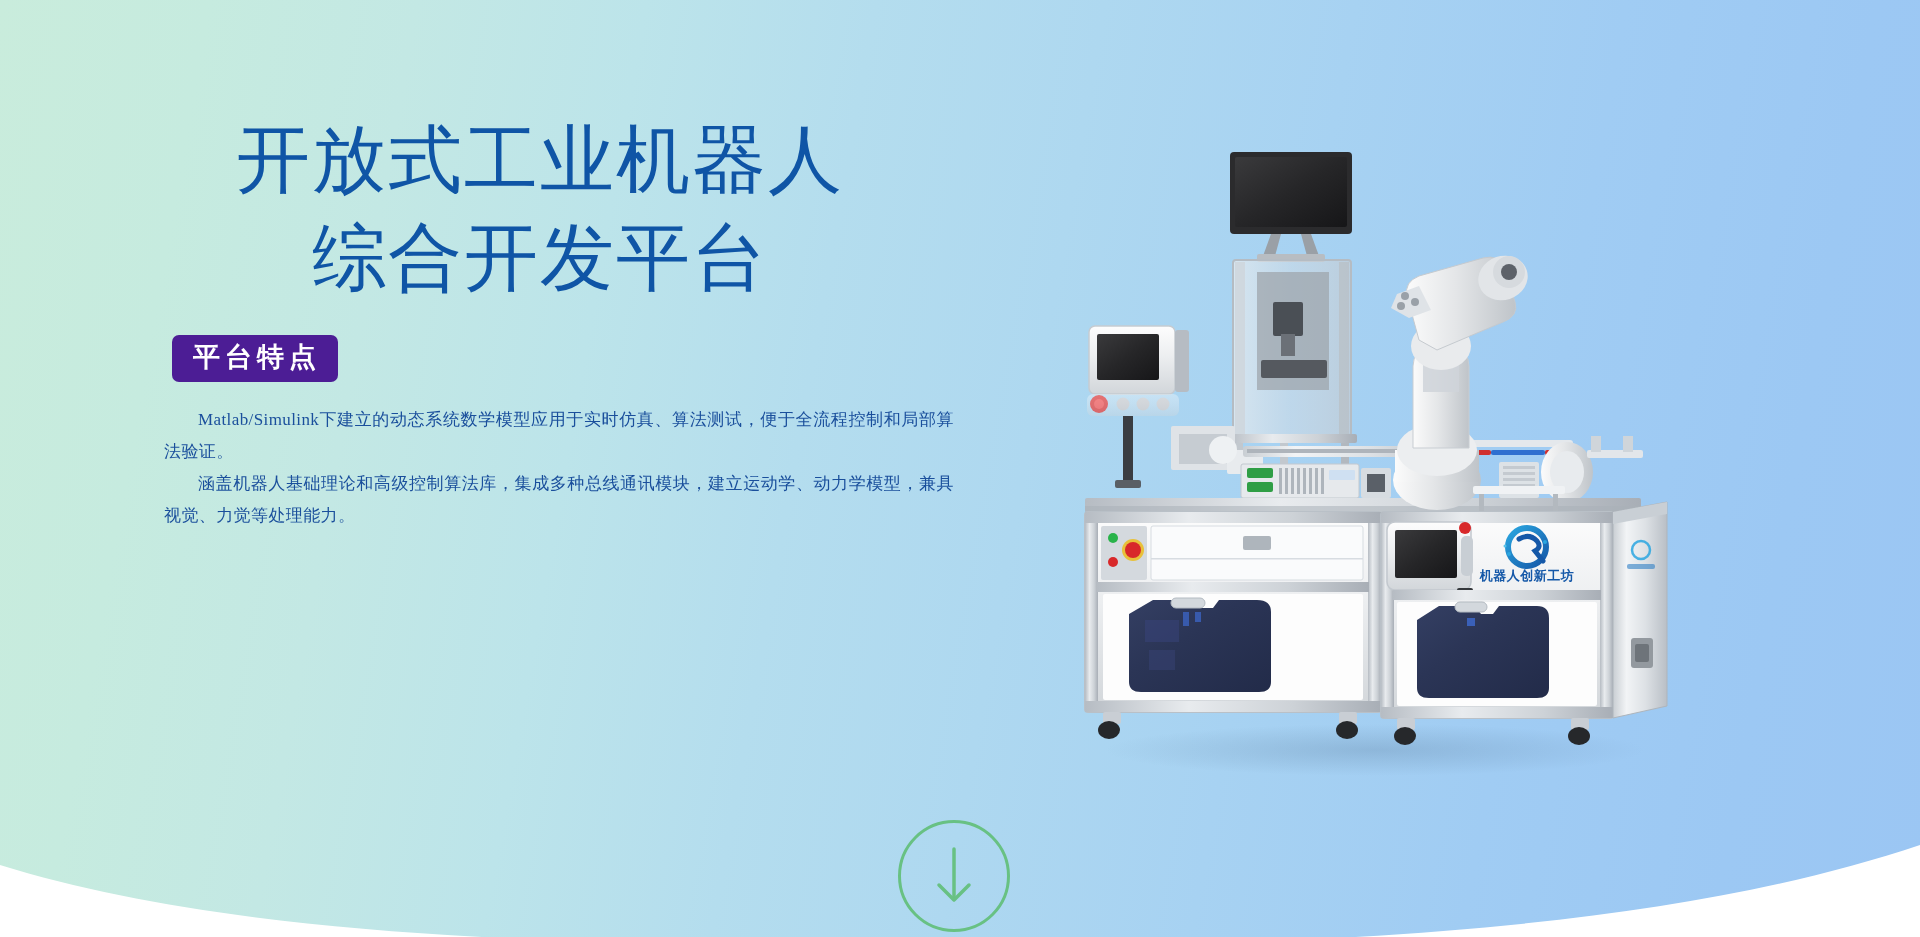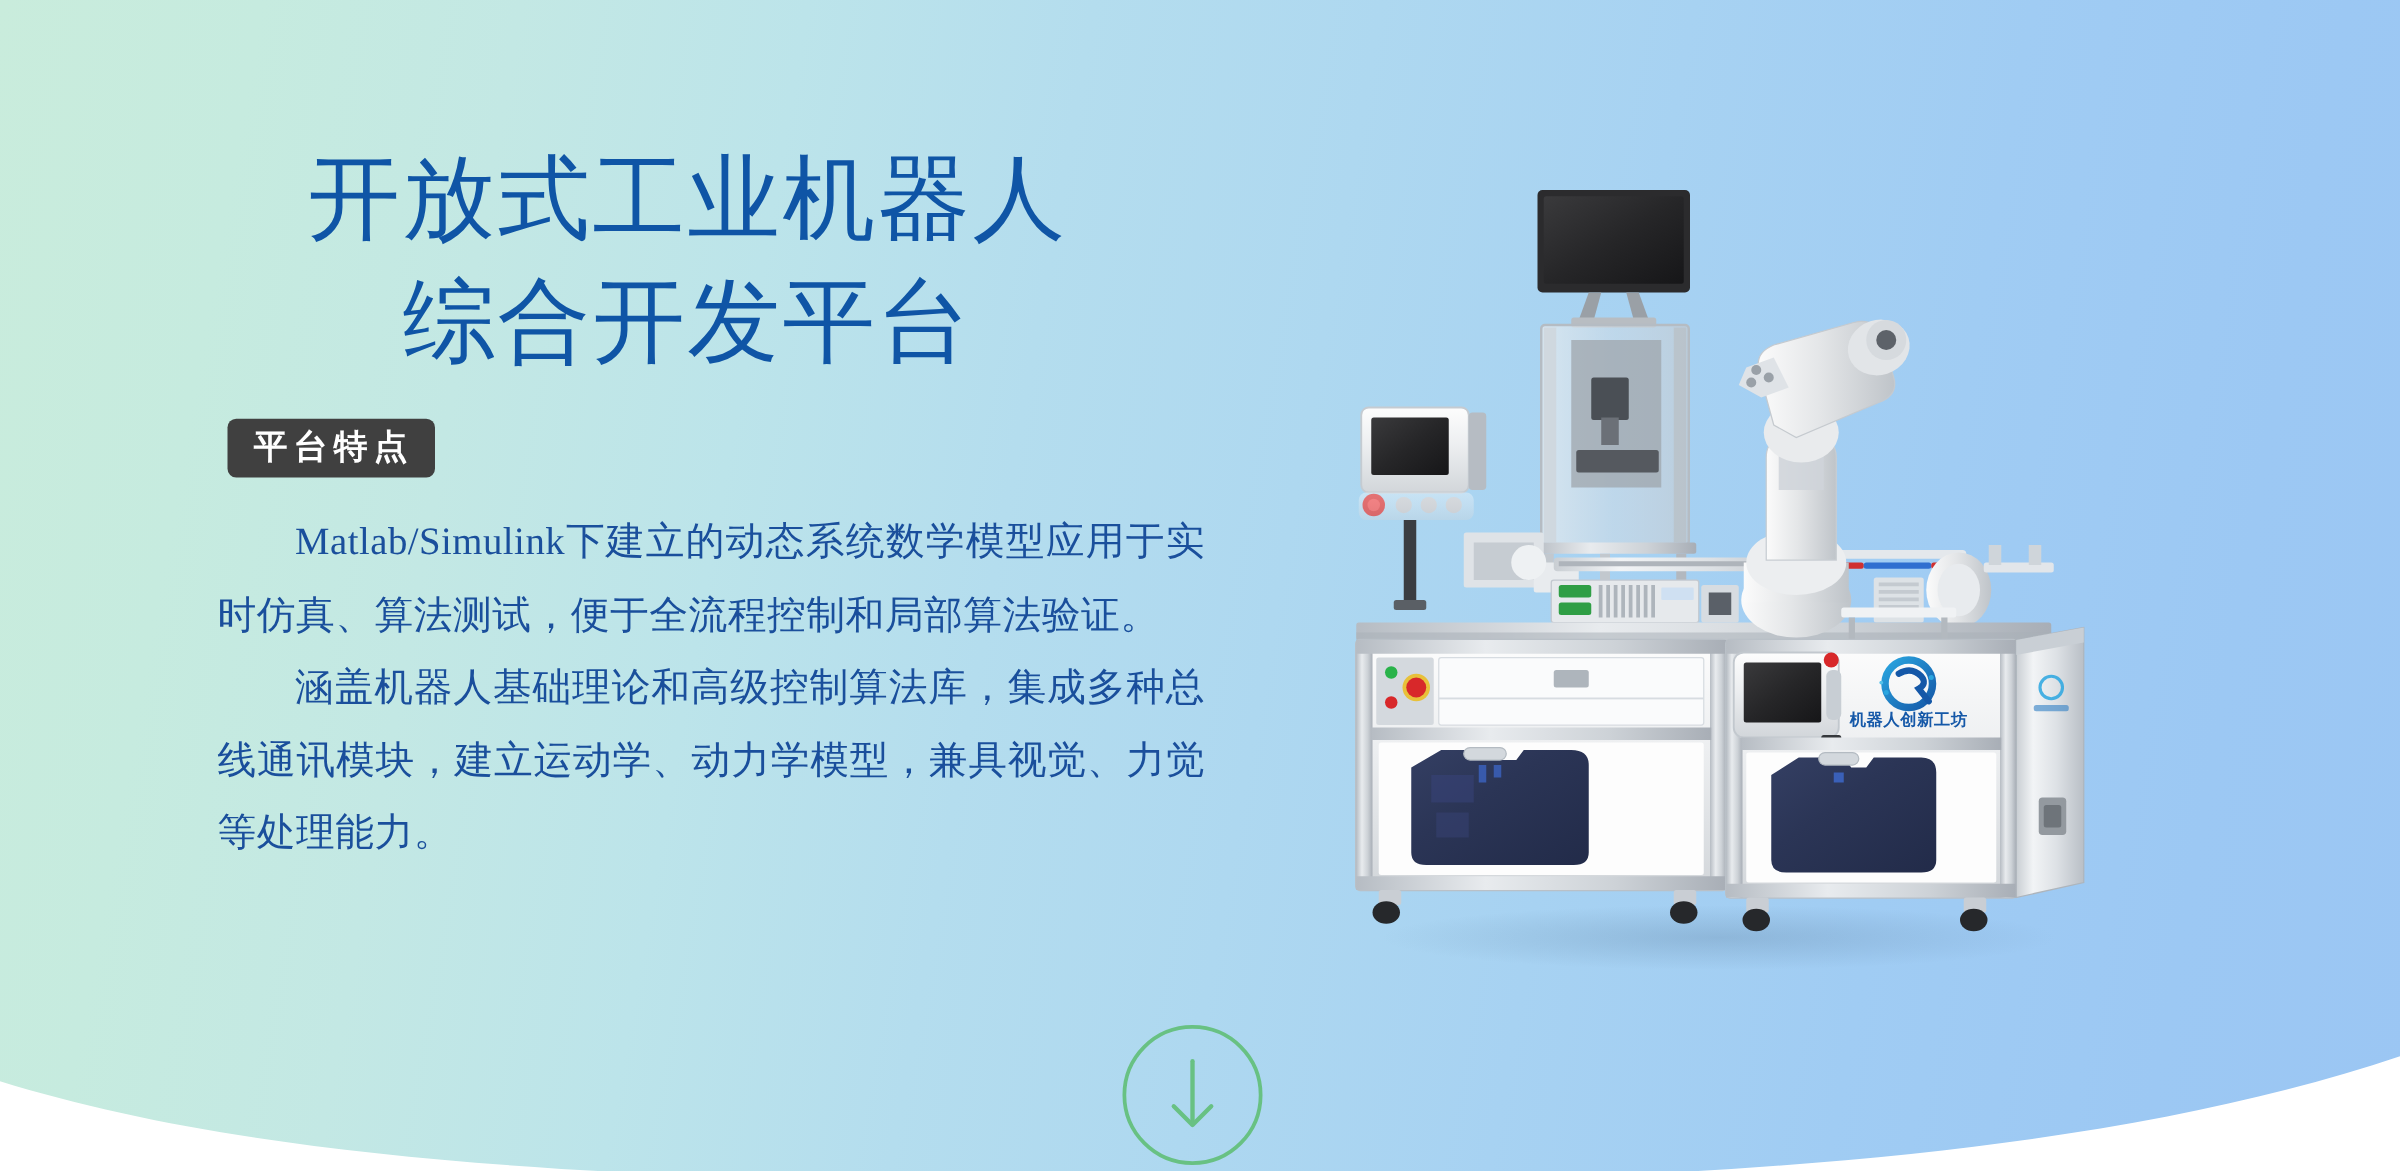--- a/index.html
+++ b/index.html
@@ -38,21 +38,21 @@
   .bg-wave{
     position:absolute;left:0;bottom:0;
     width:1920px;height:200px;
     pointer-events:none;
   }
   .bg-wave svg{display:block;width:1920px;height:200px;}
 
   
   .text-col{
     position:absolute;
-    left:150px;top:112px;
+    left:140px;top:112px;
     width:820px;
   }
 
   .headline{
     margin:0;
     color:#0f55a6;
     font-family:"Liberation Serif","DejaVu Serif",serif;
     font-weight:400;
     font-size:74px;
     line-height:1.32;
@@ -62,38 +62,38 @@
   }
   .headline .line1{display:block;}
   .headline .line2{display:block;}
 
   .badge-row{
     margin-top:28px;
     padding-left:32px;
   }
   .badge{
     display:inline-block;
-    background:#404040;
+    background:#4c1d95;
     color:#ffffff;
     font-family:"Liberation Sans","DejaVu Sans",sans-serif;
     font-size:27px;
     font-weight:700;
     letter-spacing:5px;
     padding:7px 17px 9px 21px;
     border-radius:7px;
     line-height:1.15;
   }
 
   .body-copy{
     margin-top:22px;
     padding-left:24px;
     width:790px;
     color:#1a4f9c;
     font-family:"Liberation Serif","DejaVu Serif",serif;
-    font-size:31px;
+    font-size:17px;
     line-height:1.88;
     letter-spacing:0.4px;
     text-align:justify;
   }
   .body-copy p{
     margin:0;
     text-indent:2em;
   }
 
   

